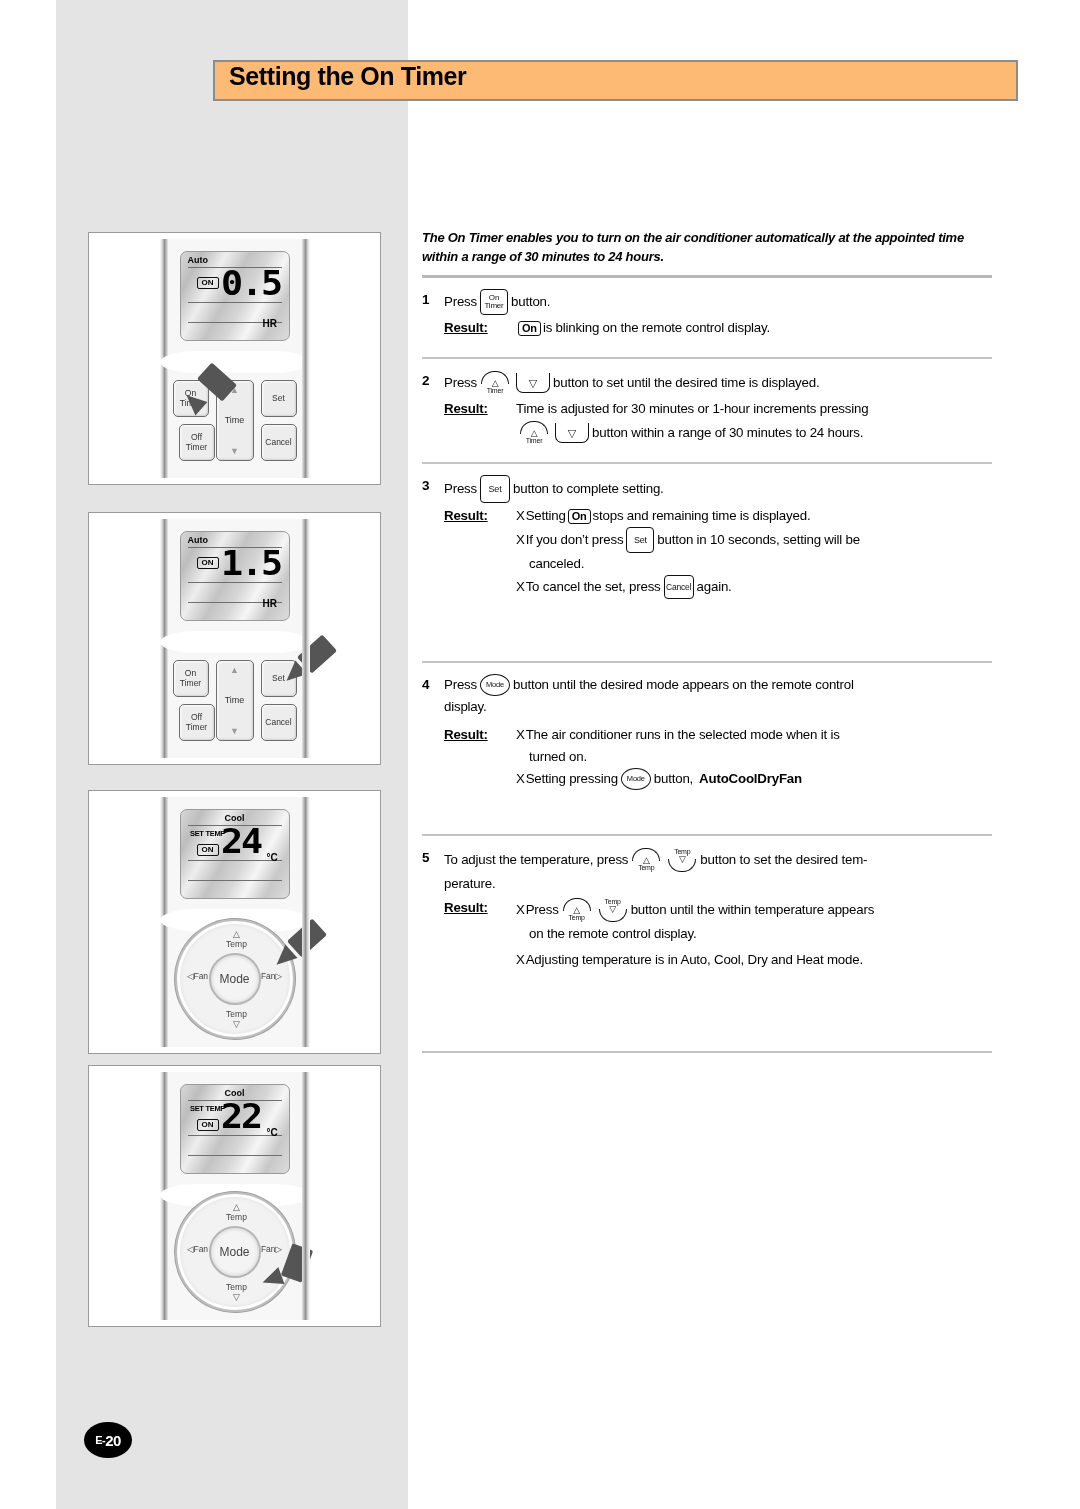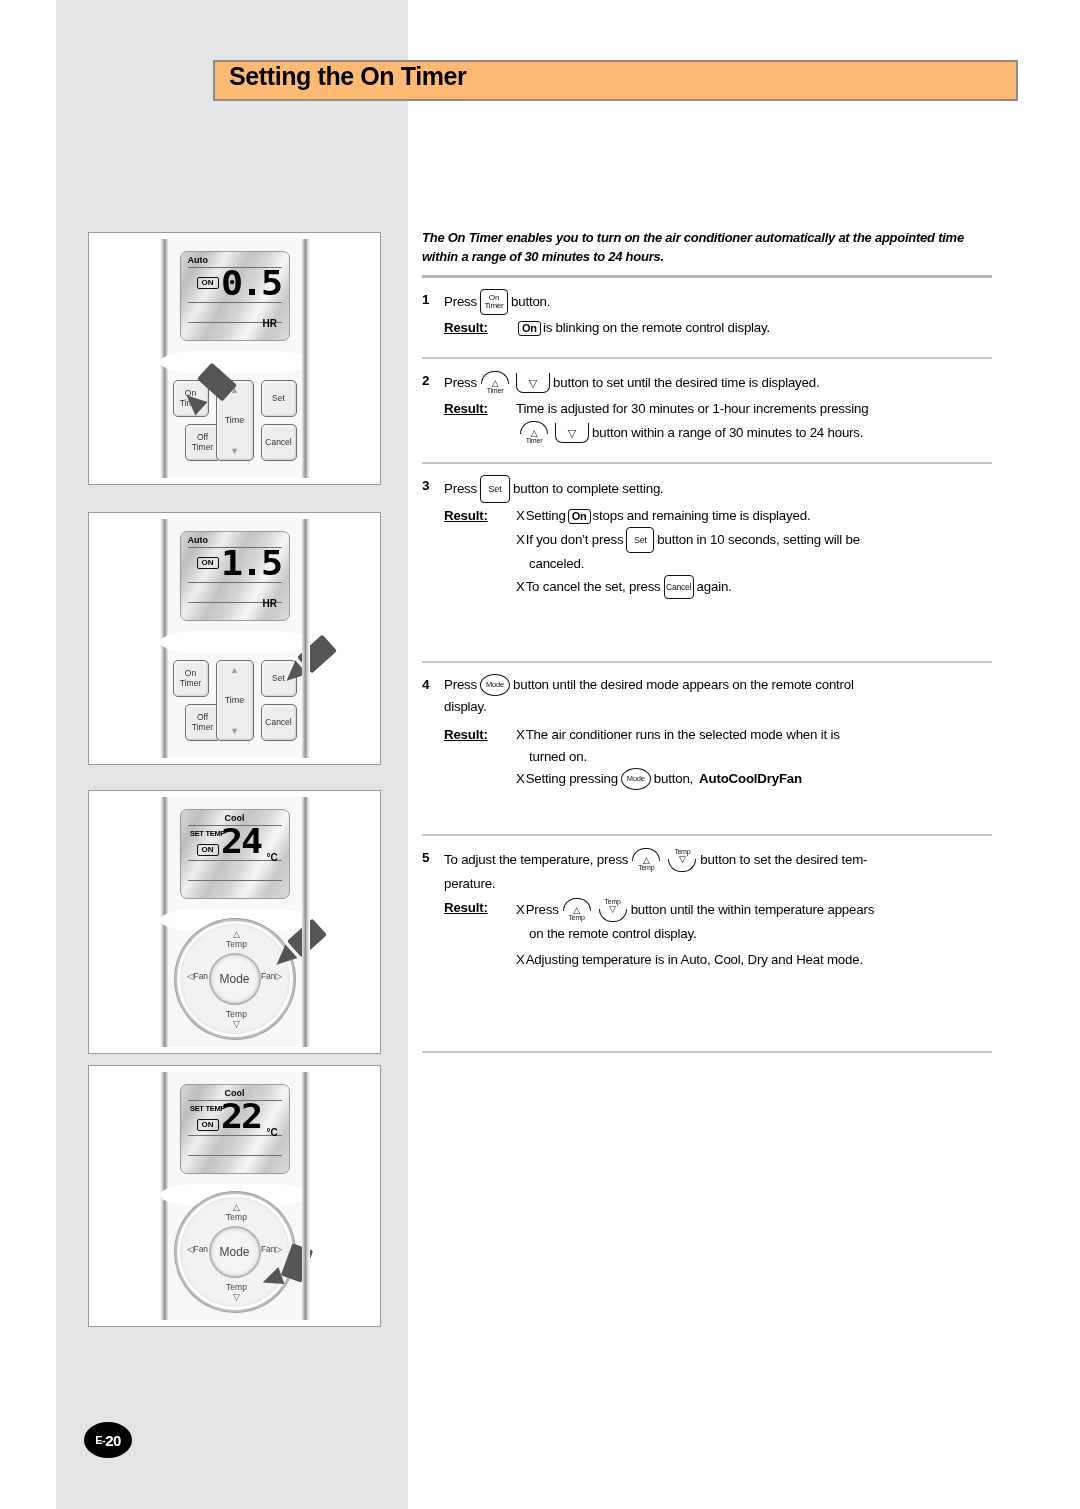--- a/index.html
+++ b/index.html
@@ -108,21 +108,21 @@
     bottom:14px; width:128px; height:86px;
   }
   .kbtn{
     position:absolute; background:#ededed;
     border:1px solid #6d6d6d; border-radius:5px;
     display:flex; align-items:center; justify-content:center;
     text-align:center; font-size:8.5px; line-height:9.5px; color:#333;
     box-shadow:inset -1px -1px 2px rgba(0,0,0,.12), inset 1px 1px 2px #fff;
   }
   .k-ontimer { left:2px;  top:2px;  width:36px; height:37px; }
-  .k-offtimer{ left:14px;  top:46px; width:36px; height:37px; }
+  .k-offtimer{ left:8px;  top:46px; width:36px; height:37px; }
   .k-set     { left:90px; top:2px;  width:36px; height:37px; }
   .k-cancel  { left:90px; top:46px; width:36px; height:37px; }
   .k-time{
     left:45px; top:2px; width:38px; height:81px;
     flex-direction:column; justify-content:space-between;
     padding:4px 0; font-size:9px;
   }
   .k-time .tri{ font-size:9px; color:#9a9a9a; line-height:10px; }
   .k-time .tlabel{ font-size:9px; color:#333; }
 

